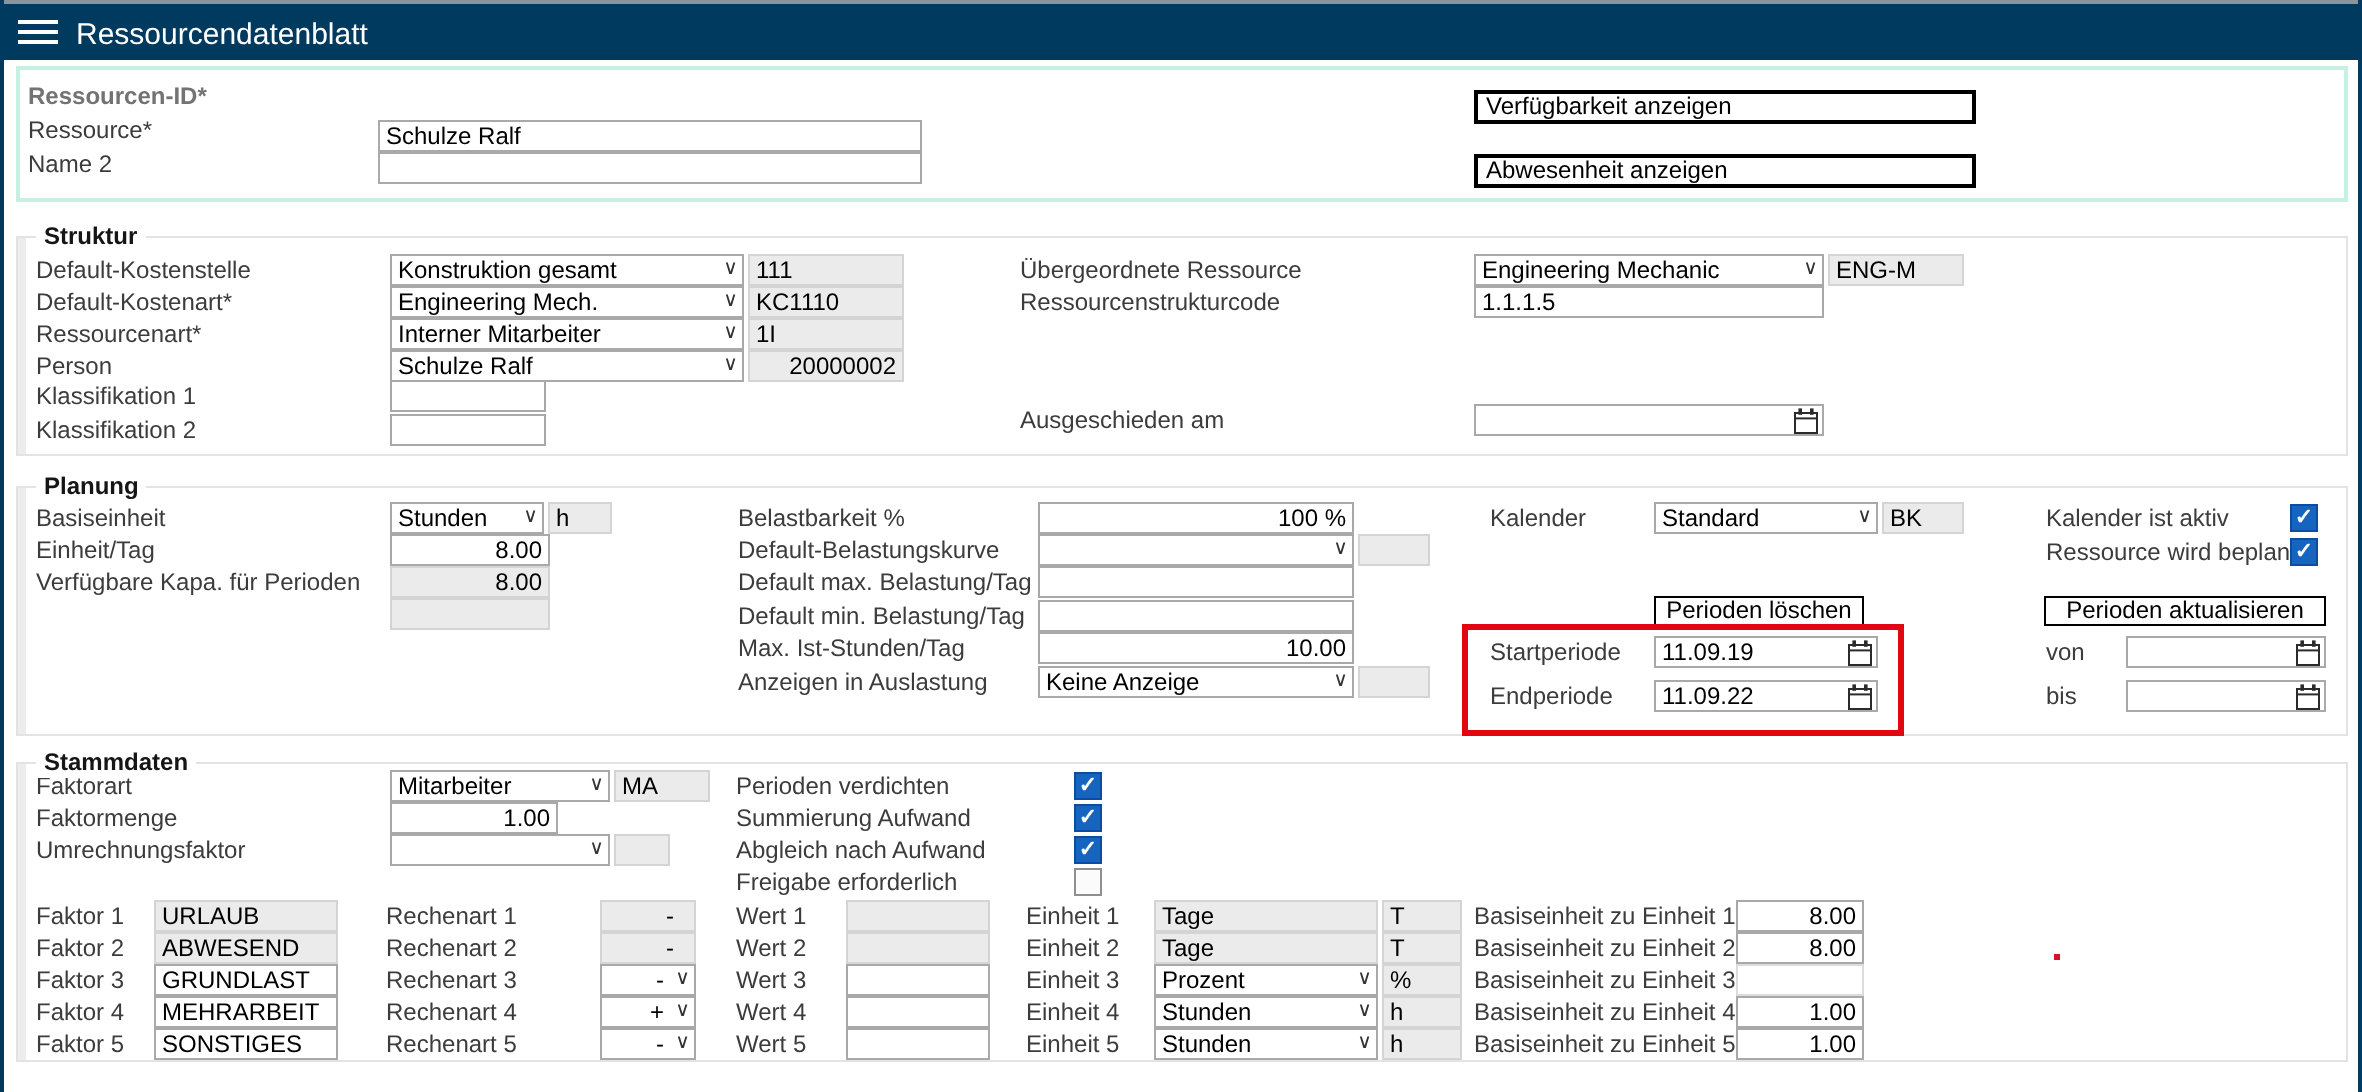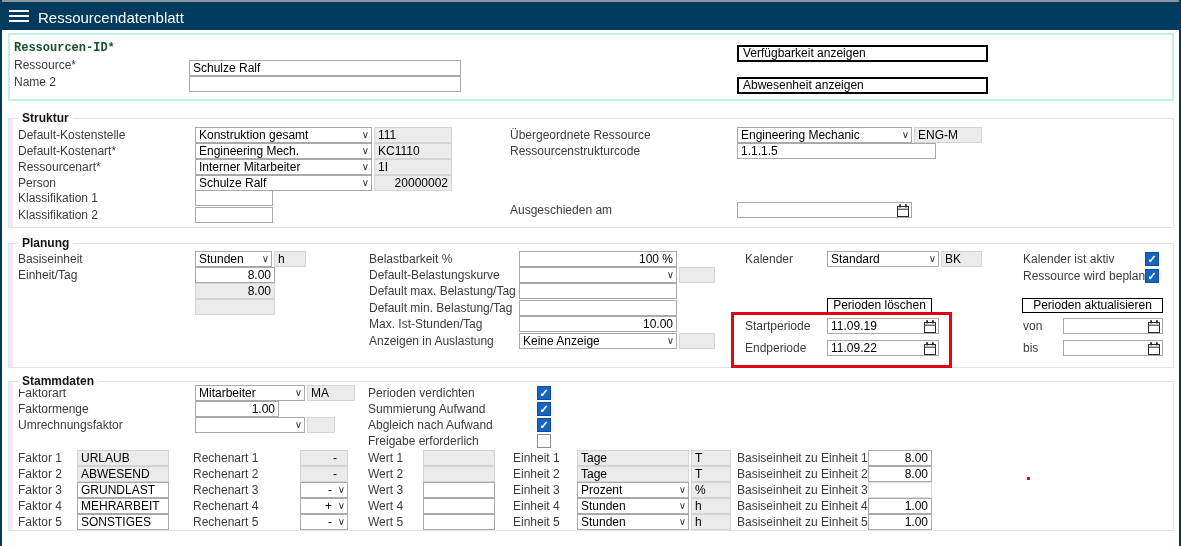--- a/index.html
+++ b/index.html
@@ -11,21 +11,21 @@
   .burger{position:absolute;left:9px;top:8px;width:20px;height:14px;cursor:pointer;}
   .burger i{display:block;width:20px;height:2px;background:#fff;margin-bottom:3px;}
   .edge{position:absolute;top:0;bottom:0;width:2px;background:#003a5e;z-index:30;}
   .mintbox{position:absolute;left:8px;top:33px;width:1166px;height:68px;box-sizing:border-box;
            border:2px solid #c6f0e2;background:#fff;}
   .grp{position:absolute;left:8px;width:1166px;box-sizing:border-box;border:1px solid #e3e3e3;}
   .grp::before{content:"";position:absolute;left:0;top:0;bottom:0;width:4px;background:#ededed;}
   .leg{position:absolute;height:16px;line-height:16px;background:#fff;padding:0 4px;
        font-size:12px;font-weight:700;color:#151515;white-space:nowrap;z-index:3;}
   .l{position:absolute;height:16px;line-height:16px;font-size:12px;color:#3c3c3c;white-space:nowrap;z-index:2;}
-  .b{font-weight:700;color:#14532d;font-family:Liberation Mono, monospace;}
+  .b{font-weight:700;color:#737373;}
   .f{position:absolute;box-sizing:border-box;height:16px;line-height:14px;font-size:12px;
      padding:0 3px;background:#fff;border:1px solid #a9a9a9;color:#000;white-space:nowrap;z-index:2;}
   .s{padding-right:15px;}
   .chev{position:absolute;right:2px;top:0px;font-size:10px;line-height:14px;color:#333;}
   .r{background:#ebebeb;border-color:#d4d4d4;}
   .ra{text-align:right;}
   .btn{position:absolute;box-sizing:border-box;background:#fff;border:2px solid #000;
        font-size:12px;line-height:12px;height:17px;padding:0 4px;text-align:left;cursor:pointer;z-index:2;white-space:nowrap;}
   .btn2{border-width:1px;line-height:13px;height:15px;text-align:center;}
   .chk{position:absolute;width:14px;height:14px;box-sizing:border-box;text-align:center;cursor:pointer;z-index:2;}
@@ -82,39 +82,40 @@
   <div class="l" style="left:18px;top:190px">Klassifikation 1</div>
   <div class="f" style="left:195px;top:190px;width:78px"></div>
   <div class="l" style="left:18px;top:207px">Klassifikation 2</div>
   <div class="f" style="left:195px;top:207px;width:78px"></div>
 
   <div class="l" style="left:510px;top:127px">Übergeordnete Ressource</div>
   <div class="f s" style="left:737px;top:127px;width:175px"><span>Engineering Mechanic</span><span class="chev">∨</span></div>
   <div class="f r" style="left:914px;top:127px;width:68px">ENG-M</div>
 
   <div class="l" style="left:510px;top:143px">Ressourcenstrukturcode</div>
-  <div class="f" style="left:737px;top:143px;width:199px">1.1.1.5</div>
+  <div class="f" style="left:737px;top:143px;width:175px">1.1.1.5</div>
 
   <div class="l" style="left:510px;top:202px">Ausgeschieden am</div>
   <div class="f" style="left:737px;top:202px;width:175px"><span></span><span class="cal"><svg width="12" height="13" viewBox="0 0 12 13">
           <rect x="0.5" y="2.5" width="11" height="10" fill="none" stroke="#2b2b2b"></rect>
           <rect x="2.2" y="0.2" width="1.8" height="3.2" fill="#2b2b2b"></rect>
           <rect x="8" y="0.2" width="1.8" height="3.2" fill="#2b2b2b"></rect>
           <line x1="0.5" y1="5.2" x2="11.5" y2="5.2" stroke="#2b2b2b"></line>
         </svg></span></div>
 
   <div class="grp" style="top:243px;height:125px"></div>
   <div class="leg" style="left:18px;top:235px">Planung</div>
 
   <div class="l" style="left:18px;top:251px">Basiseinheit</div>
   <div class="f s" style="left:195px;top:251px;width:77px"><span>Stunden</span><span class="chev">∨</span></div>
   <div class="f r" style="left:274px;top:251px;width:32px">h</div>
 
   <div class="l" style="left:18px;top:267px">Einheit/Tag</div>
   <div class="f ra" style="left:195px;top:267px;width:80px">8.00</div>
+  <div class="l" style="left:18px;top:283px">Verfügbare Kapa. für Perioden</div>
   <div class="f r ra" style="left:195px;top:283px;width:80px">8.00</div>
   <div class="f r" style="left:195px;top:299px;width:80px"></div>
 
   <div class="l" style="left:369px;top:251px">Belastbarkeit %</div>
   <div class="f ra" style="left:519px;top:251px;width:158px">100 %</div>
   <div class="l" style="left:369px;top:267px">Default-Belastungskurve</div>
   <div class="f s" style="left:519px;top:267px;width:158px"><span></span><span class="chev">∨</span></div>
   <div class="f r" style="left:679px;top:267px;width:36px"></div>
   <div class="l" style="left:369px;top:283px">Default max. Belastung/Tag</div>
   <div class="f" style="left:519px;top:283px;width:158px"></div>

